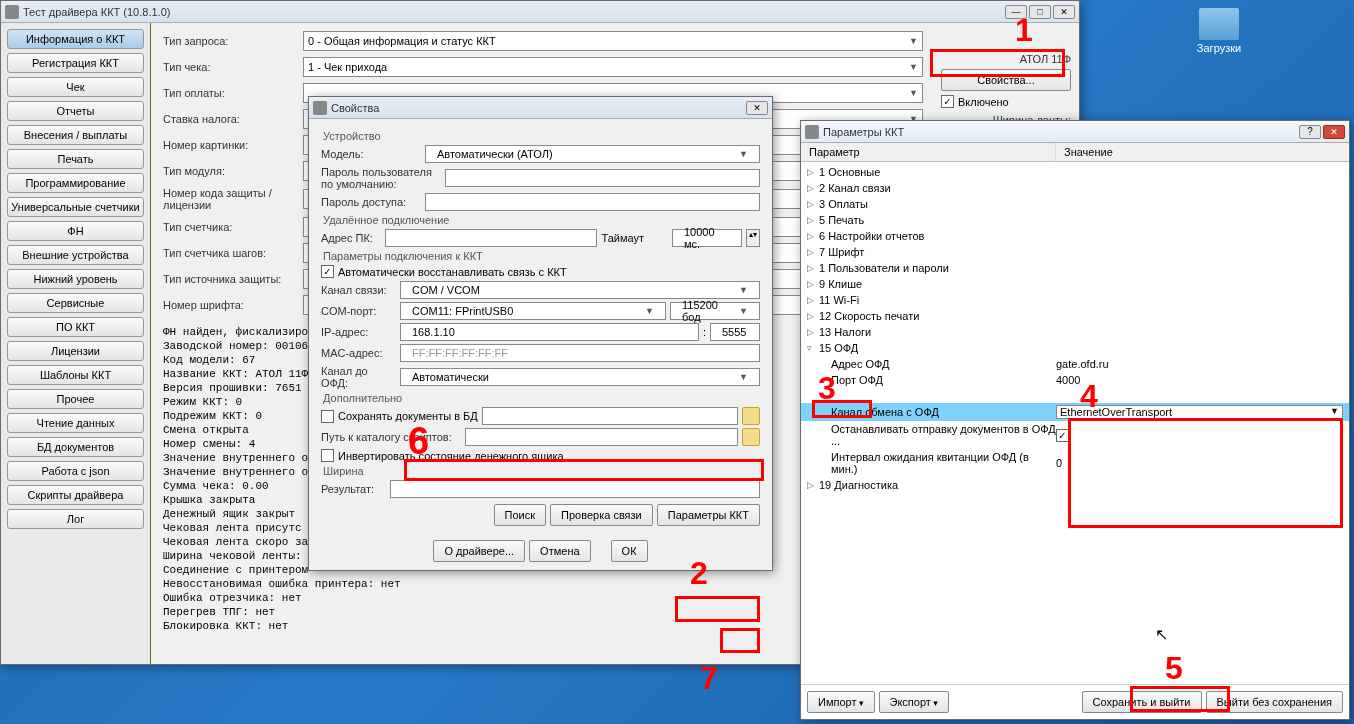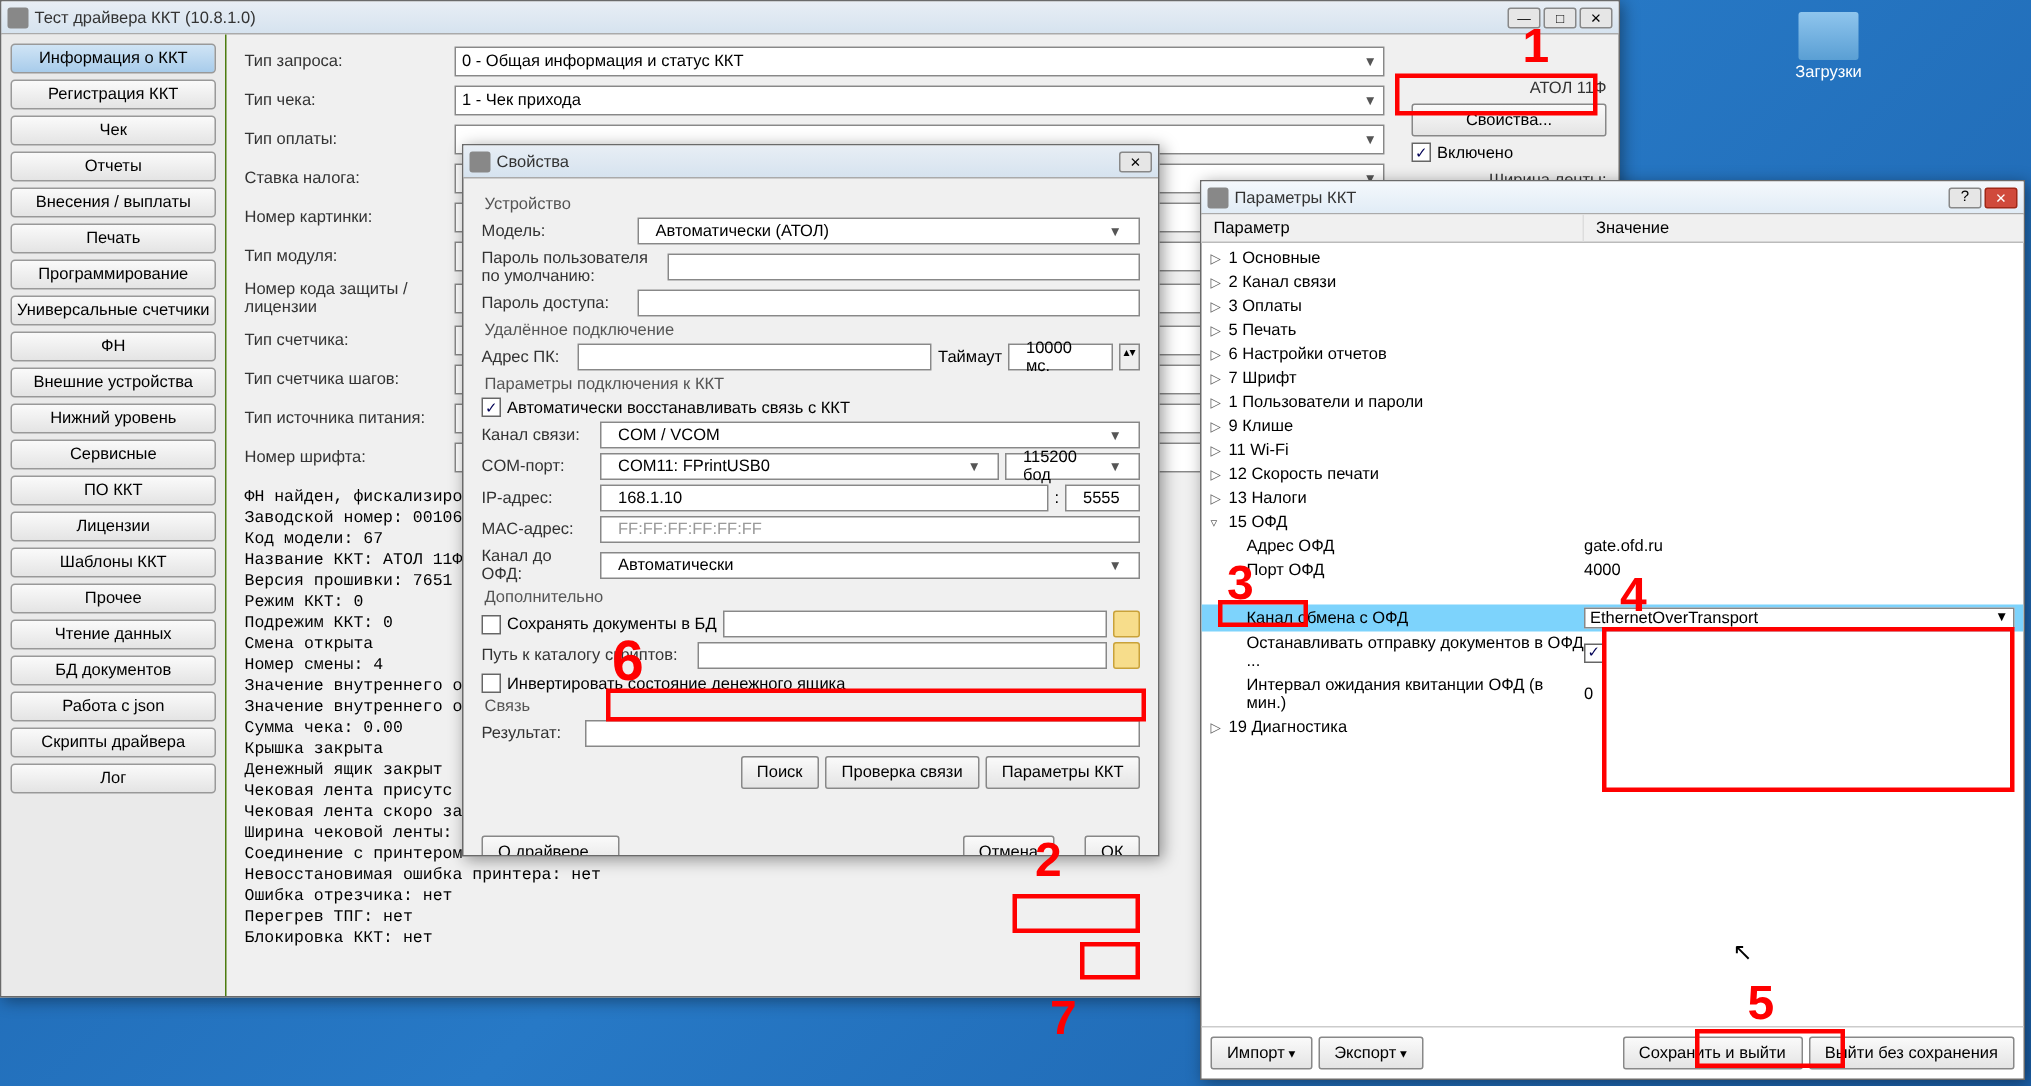--- a/index.html
+++ b/index.html
@@ -27,21 +27,21 @@
 .chk-row { display: flex; align-items: center; gap: 4px; margin-top: 4px; }
 .chk { width: 13px; height: 13px; border: 1px solid #666; background: #fff; display: inline-flex; align-items: center; justify-content: center; font-size: 10px; color: #005; }
 .info-line { text-align: right; color: #333; margin-top: 6px; }
 
 .props-win { left: 308px; top: 96px; width: 465px; height: 475px; }
 .props-body { padding: 8px 12px; height: calc(100% - 22px); overflow: hidden; }
 .group-lbl { color: #555; margin: 3px 0 3px 2px; }
 .fr2 { display: flex; align-items: center; margin-bottom: 3px; gap: 4px; }
 .fr2 .lbl2 { width: 100px; color: #333; font-size: 11px; }
 .fr2 .inp, .fr2 .sel2 { flex: 1; height: 18px; border: 1px solid #888; background: #fff; padding: 0 11px; display: flex; align-items: center; justify-content: space-between; }
-.fr2 .inp.small { flex: 0 0 70px; }
+.fr2 .inp.small { flex: 0 0 70px; margin-left: 24px; }
 .sel2 .arrow { font-size: 9px; color: #555; }
 .btn-row { display: flex; gap: 4px; justify-content: flex-end; margin-top: 6px; }
 .btn { height: 22px; padding: 0 10px; border: 1px solid #888; background: linear-gradient(#fafafa,#e4e4e4); border-radius: 2px; cursor: pointer; }
 .icon-folder { width: 18px; height: 18px; border: 1px solid #c9a23a; background: #f7dd8b; border-radius: 2px; }
 
 .params-win { left: 800px; top: 120px; width: 550px; height: 600px; background: #fff; }
 .params-win .titlebar { background: linear-gradient(#f4f8fc,#e1ecf6); }
 .help-btn { width: 22px; height: 14px; border: 1px solid #888; background: #e6e6e6; border-radius: 2px; font-size: 10px; text-align: center; line-height: 12px; }
 .params-body { height: calc(100% - 22px); display: flex; flex-direction: column; }
 .tbl-head { display: flex; border-bottom: 1px solid #bbb; background: #f0f0f0; }
@@ -167,21 +167,21 @@
             </div>
           </div>
           <div class="form-row">
             <span class="lbl">Тип счетчика шагов:</span>
             <div class="sel">
               <span></span>
               <span class="arrow">▼</span>
             </div>
           </div>
           <div class="form-row">
-            <span class="lbl">Тип источника питания:</span>
+            <span class="lbl">Тип источника защиты:</span>
             <div class="sel">
               <span></span>
               <span class="arrow">▼</span>
             </div>
           </div>
           <div class="form-row">
             <span class="lbl">Номер шрифта:</span>
             <div class="sel">
               <span></span>
               <span class="arrow">▼</span>
@@ -318,31 +318,31 @@
     <div class="fr2">
         <span class="lbl2" style="width:140px">Путь к каталогу скриптов:</span>
       <div class="inp"></div>
       <div class="icon-folder"></div>
       </div>
     <div class="fr2">
         <span class="chk"></span>
       <span>Инвертировать состояние денежного ящика</span>
       </div>
 
-    <div class="group-lbl">Связь</div>
+    <div class="group-lbl">Ширина</div>
     <div class="fr2">
         <span class="lbl2" style="width:65px">Результат:</span>
       <div class="inp"></div>
       </div>
     <div class="btn-row">
       <button class="btn">Поиск</button>
       <button class="btn">Проверка связи</button>
       <button class="btn">Параметры ККТ</button>
     </div>
-    <div class="btn-row" style="justify-content:space-between;margin-top:31px">
+    <div class="btn-row" style="justify-content:center;margin-top:14px">
       <button class="btn">О драйвере...</button>
       <div style="display:flex;gap:20px">
         <button class="btn">Отмена</button>
         <button class="btn">ОК</button>
       </div>
     </div>
   </div>
 </div>
 
 <div class="window params-win">

